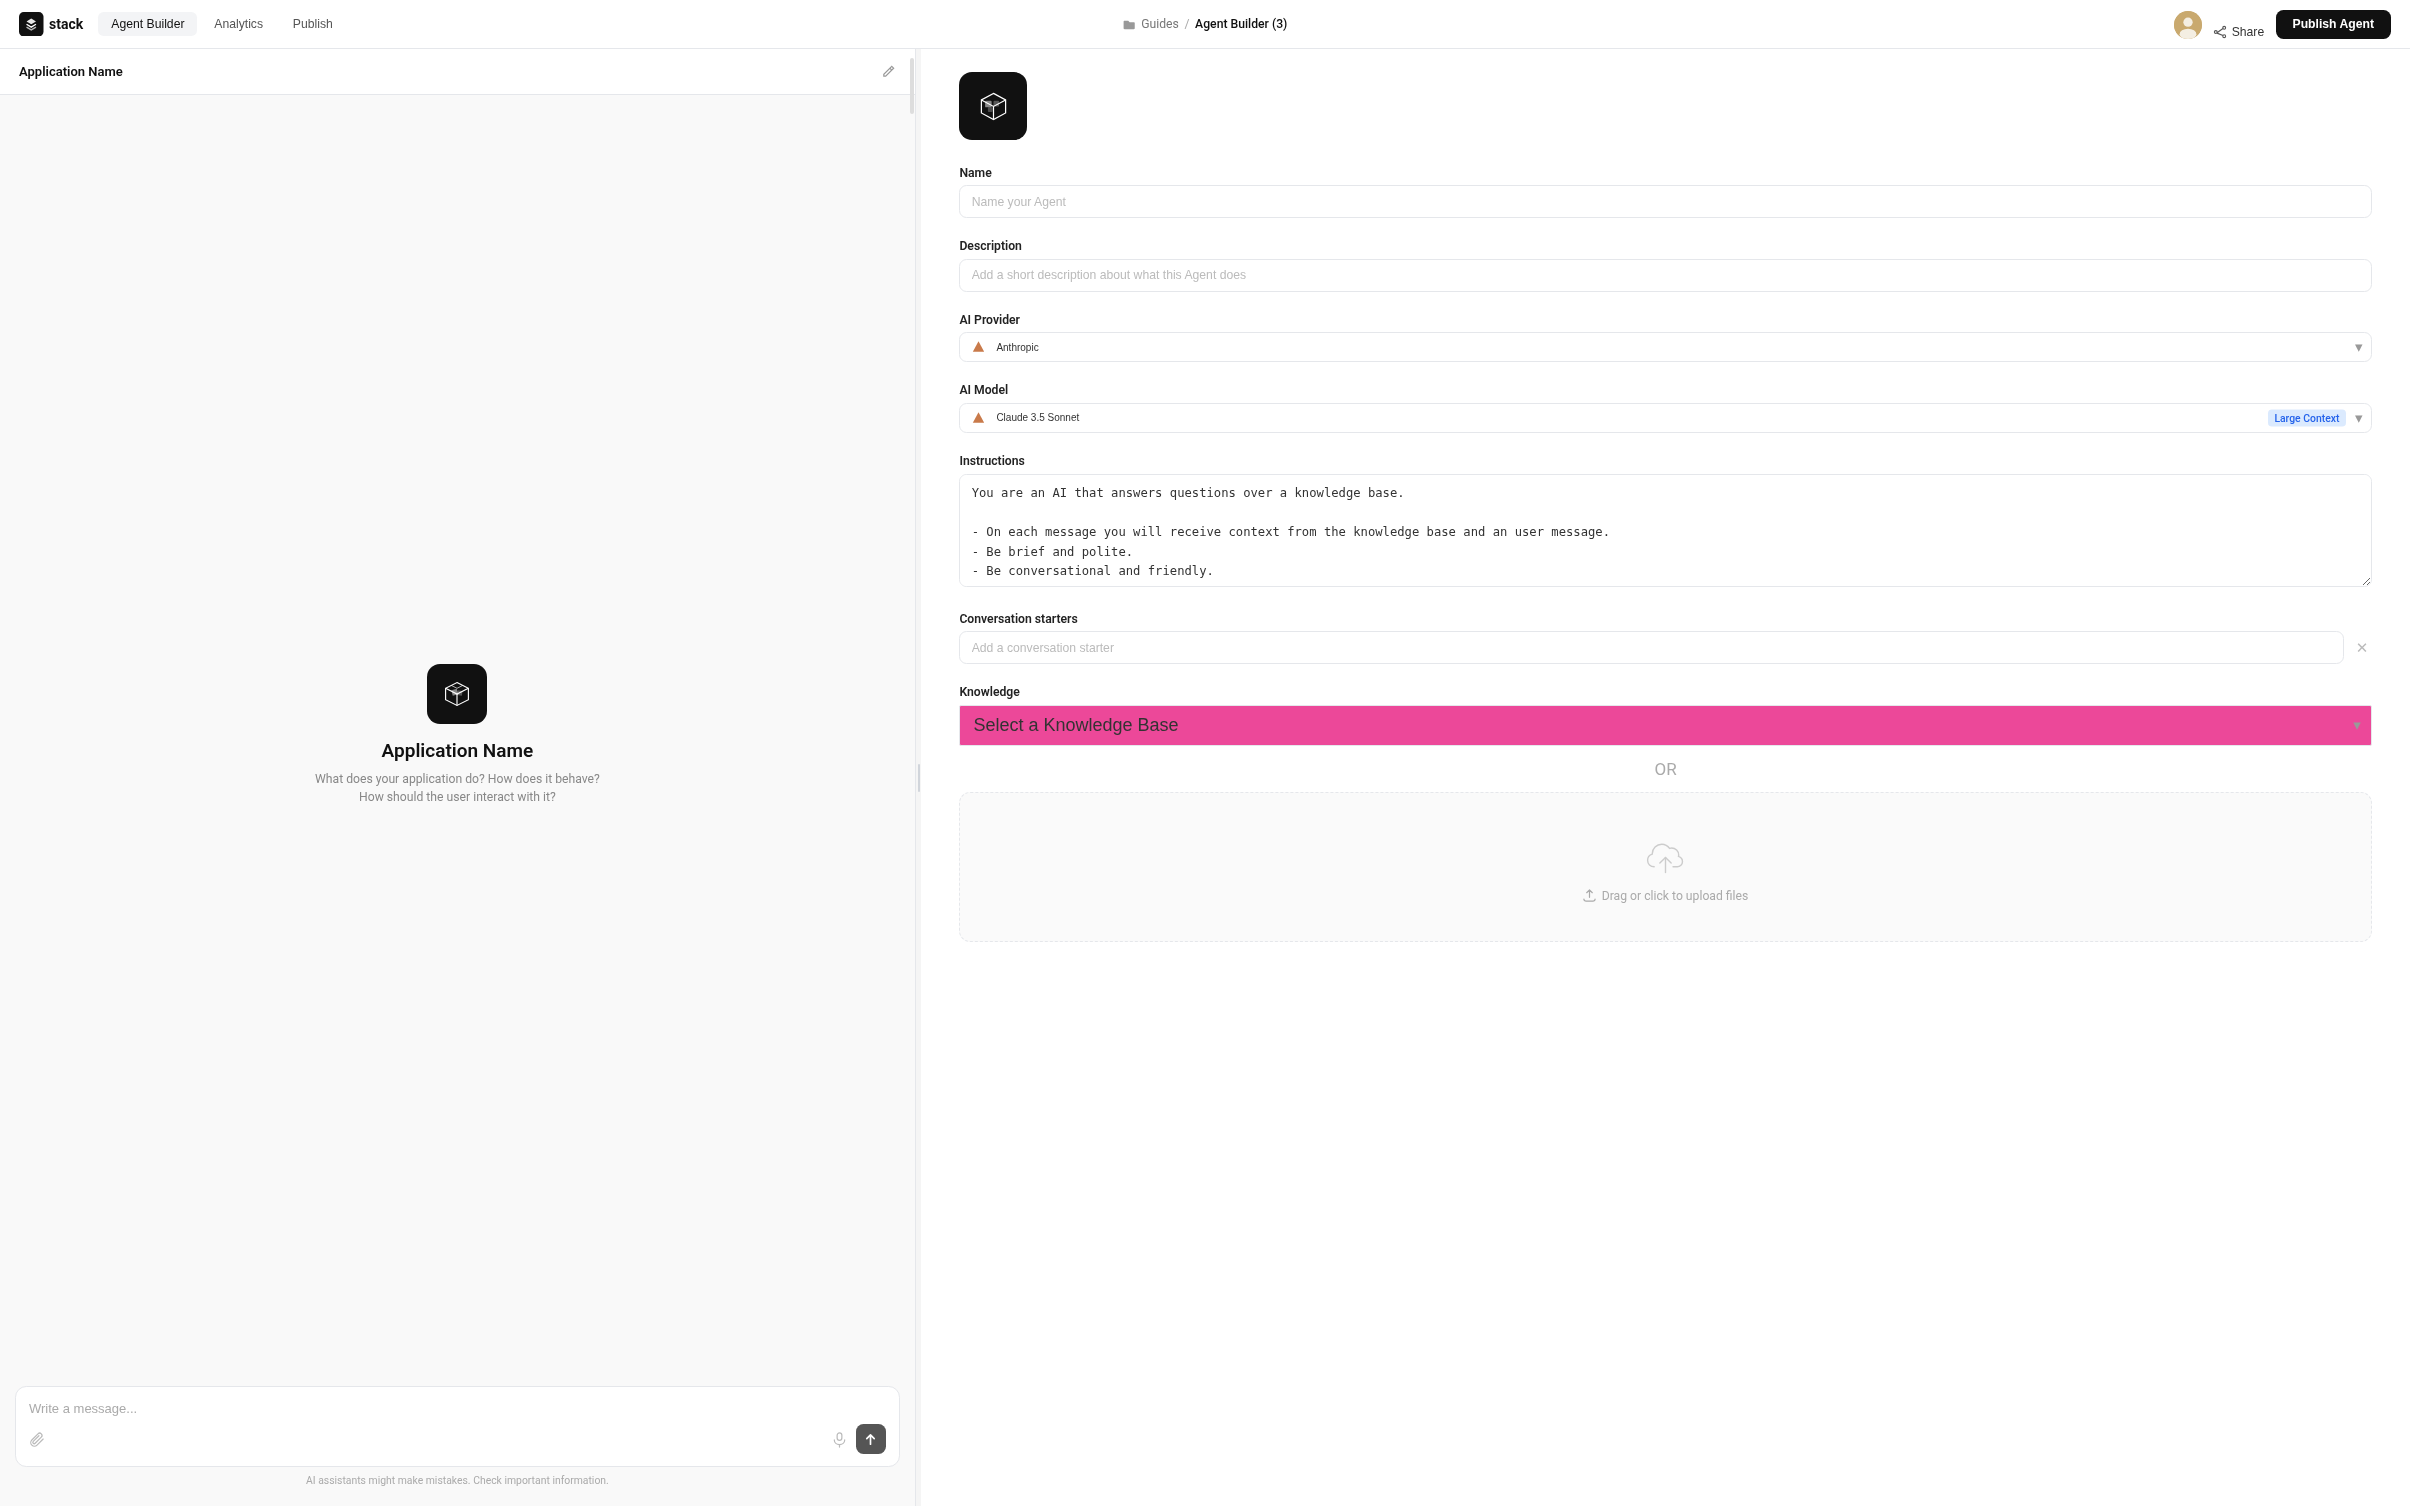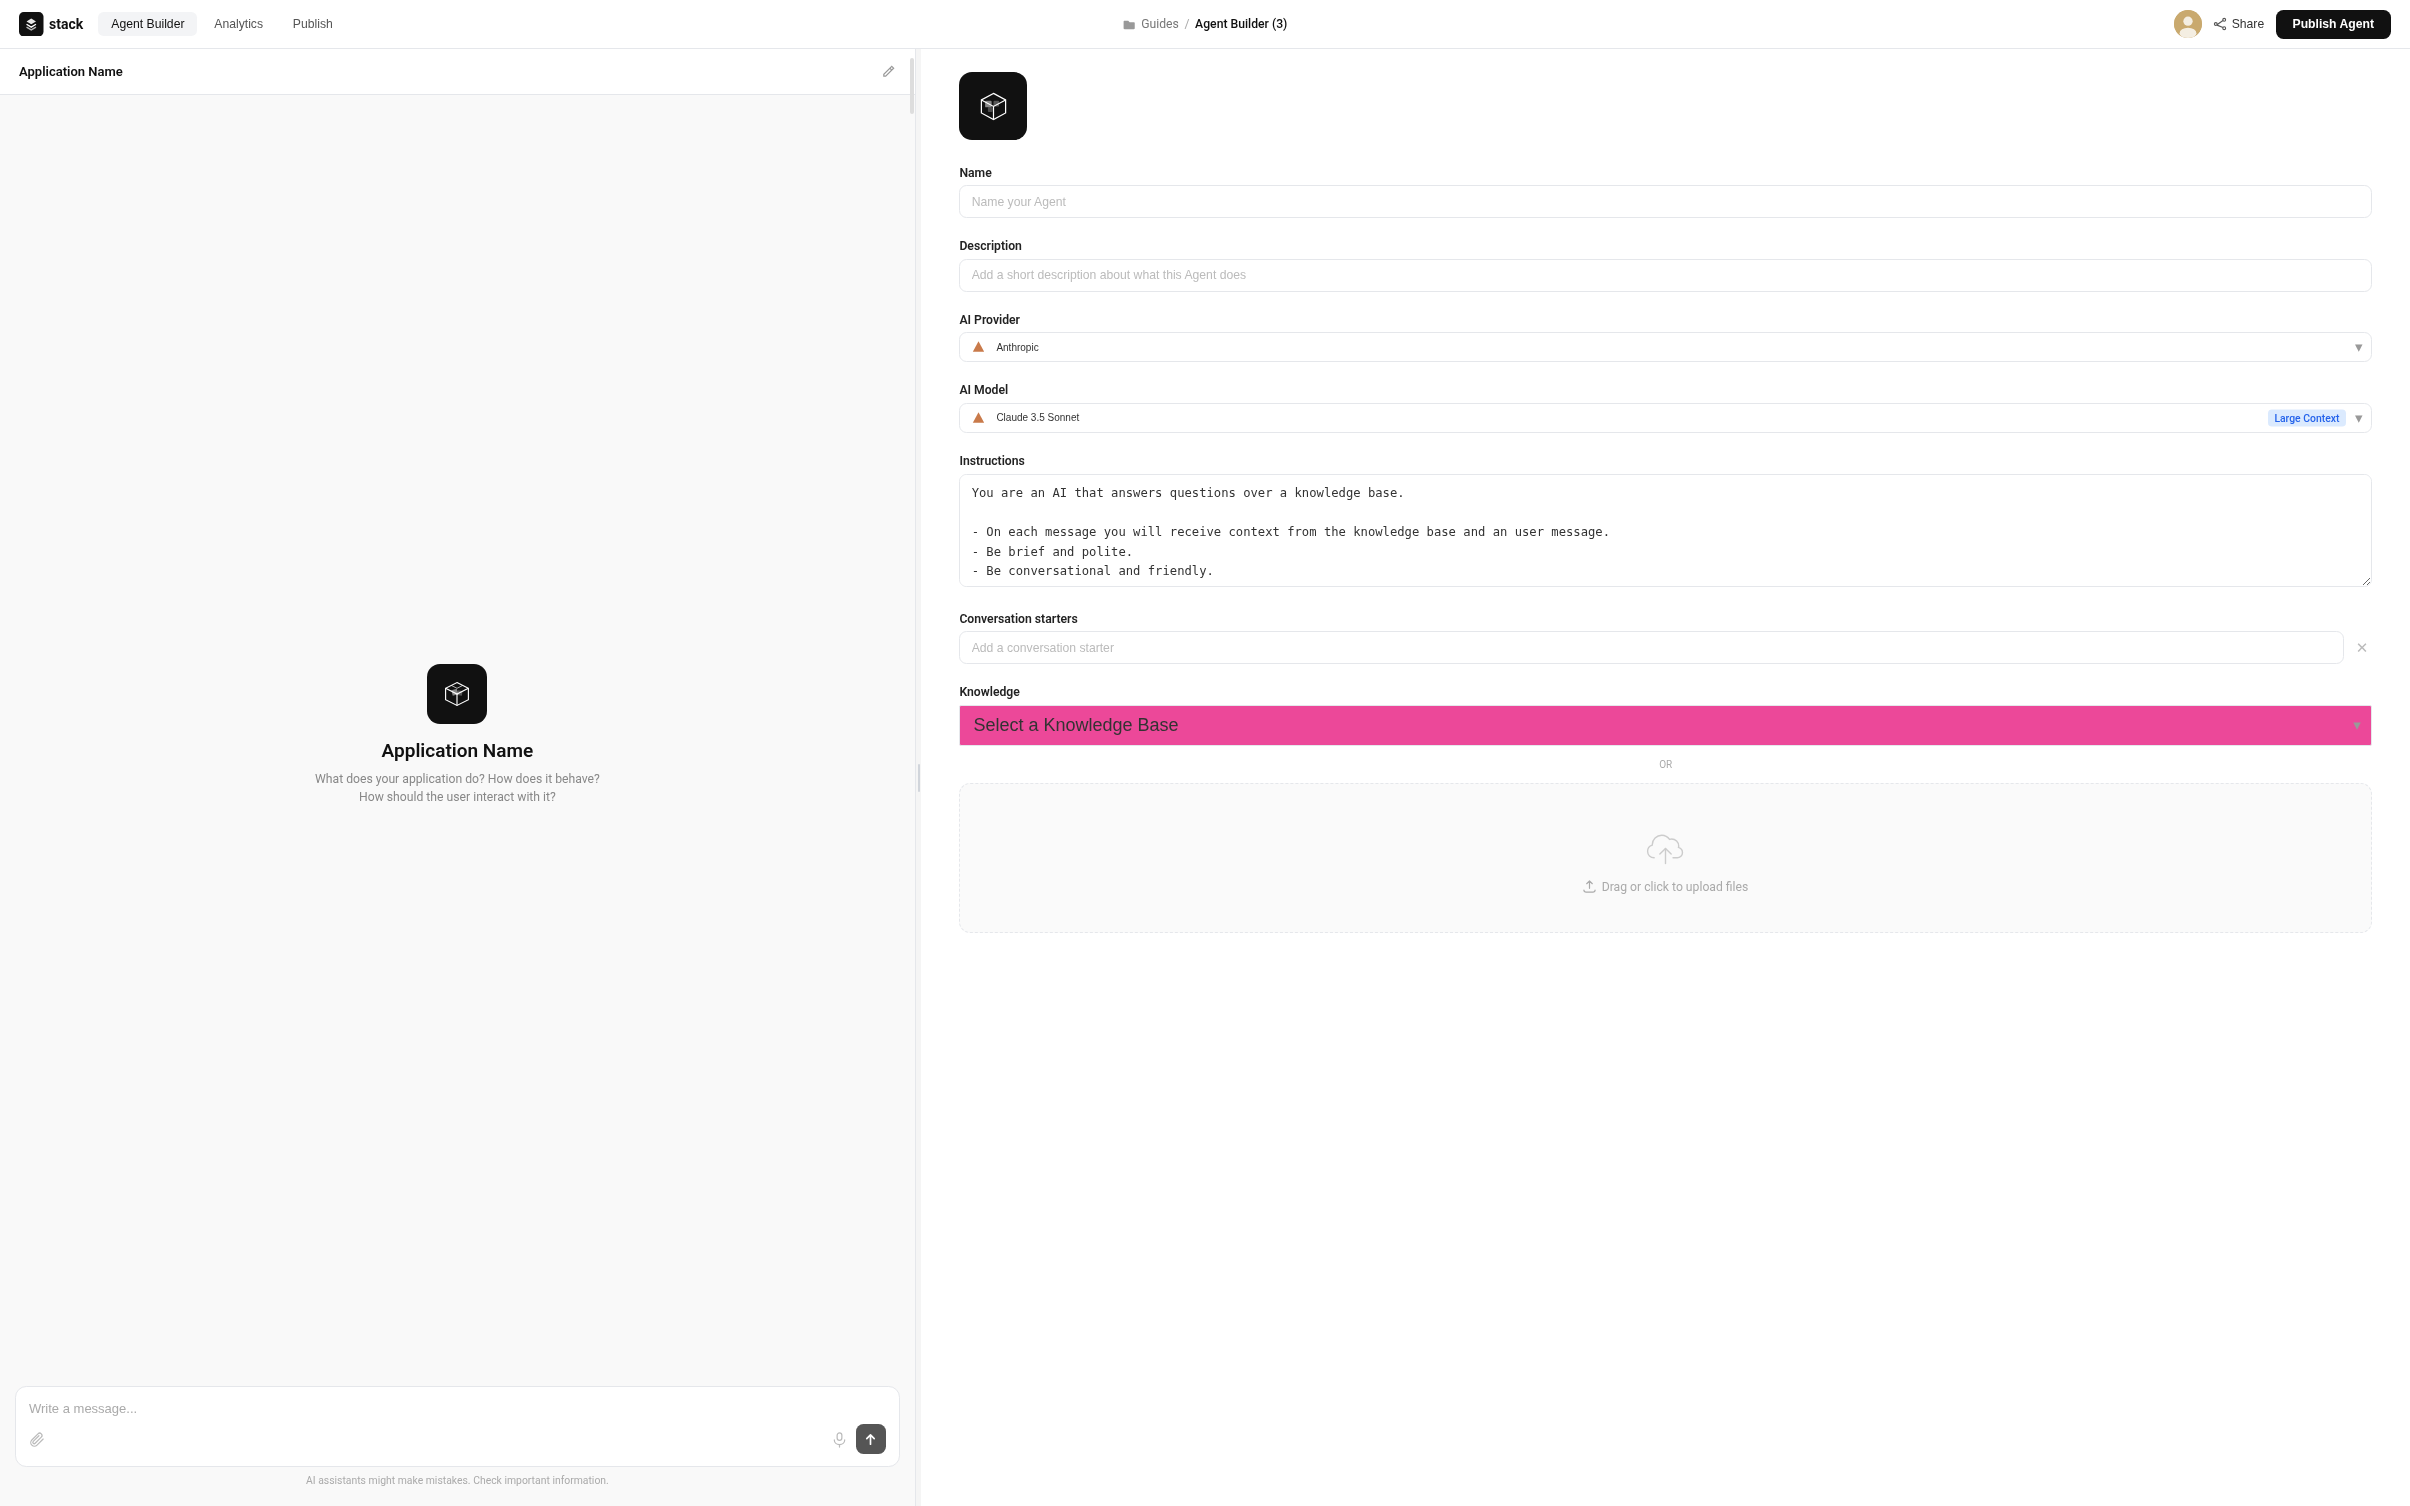--- a/index.html
+++ b/index.html
@@ -59,21 +59,21 @@
       align-items: center;
       gap: 5.6px;
       font-size: 12.2px;
       color: #777;
     }
     .nav-center span.sep { color: #aaa; }
     .nav-center span.current { color: #111; font-weight: 500; }
     .nav-right {
       margin-left: auto;
       display: flex;
-      align-items: center;
+      align-items: flex-end;
       gap: 11.3px;
     }
     .avatar {
       width: 28px;
       height: 28px;
       border-radius: 50%;
       background: #c9a96e;
       display: flex; align-items: center; justify-content: center;
       color: #fff;
       font-size: 11.3px;
@@ -396,21 +396,21 @@
       padding: 9.4px 34px 9.4px 13px;
       font-size: 18px;
       color: #333;
       outline: none;
       background: #ec4899;
       appearance: none;
       cursor: pointer;
     }
     .or-divider {
       text-align: center;
-      font-size: 10px;
+      font-size: 17px;
       color: #aaa;
       margin: 13px 0;
       position: relative;
     }
     .upload-area {
       border: 1.9px dashed #e5e7eb;
       border-radius: 11.3px;
       padding: 38px 19px;
       display: flex;
       flex-direction: column;

